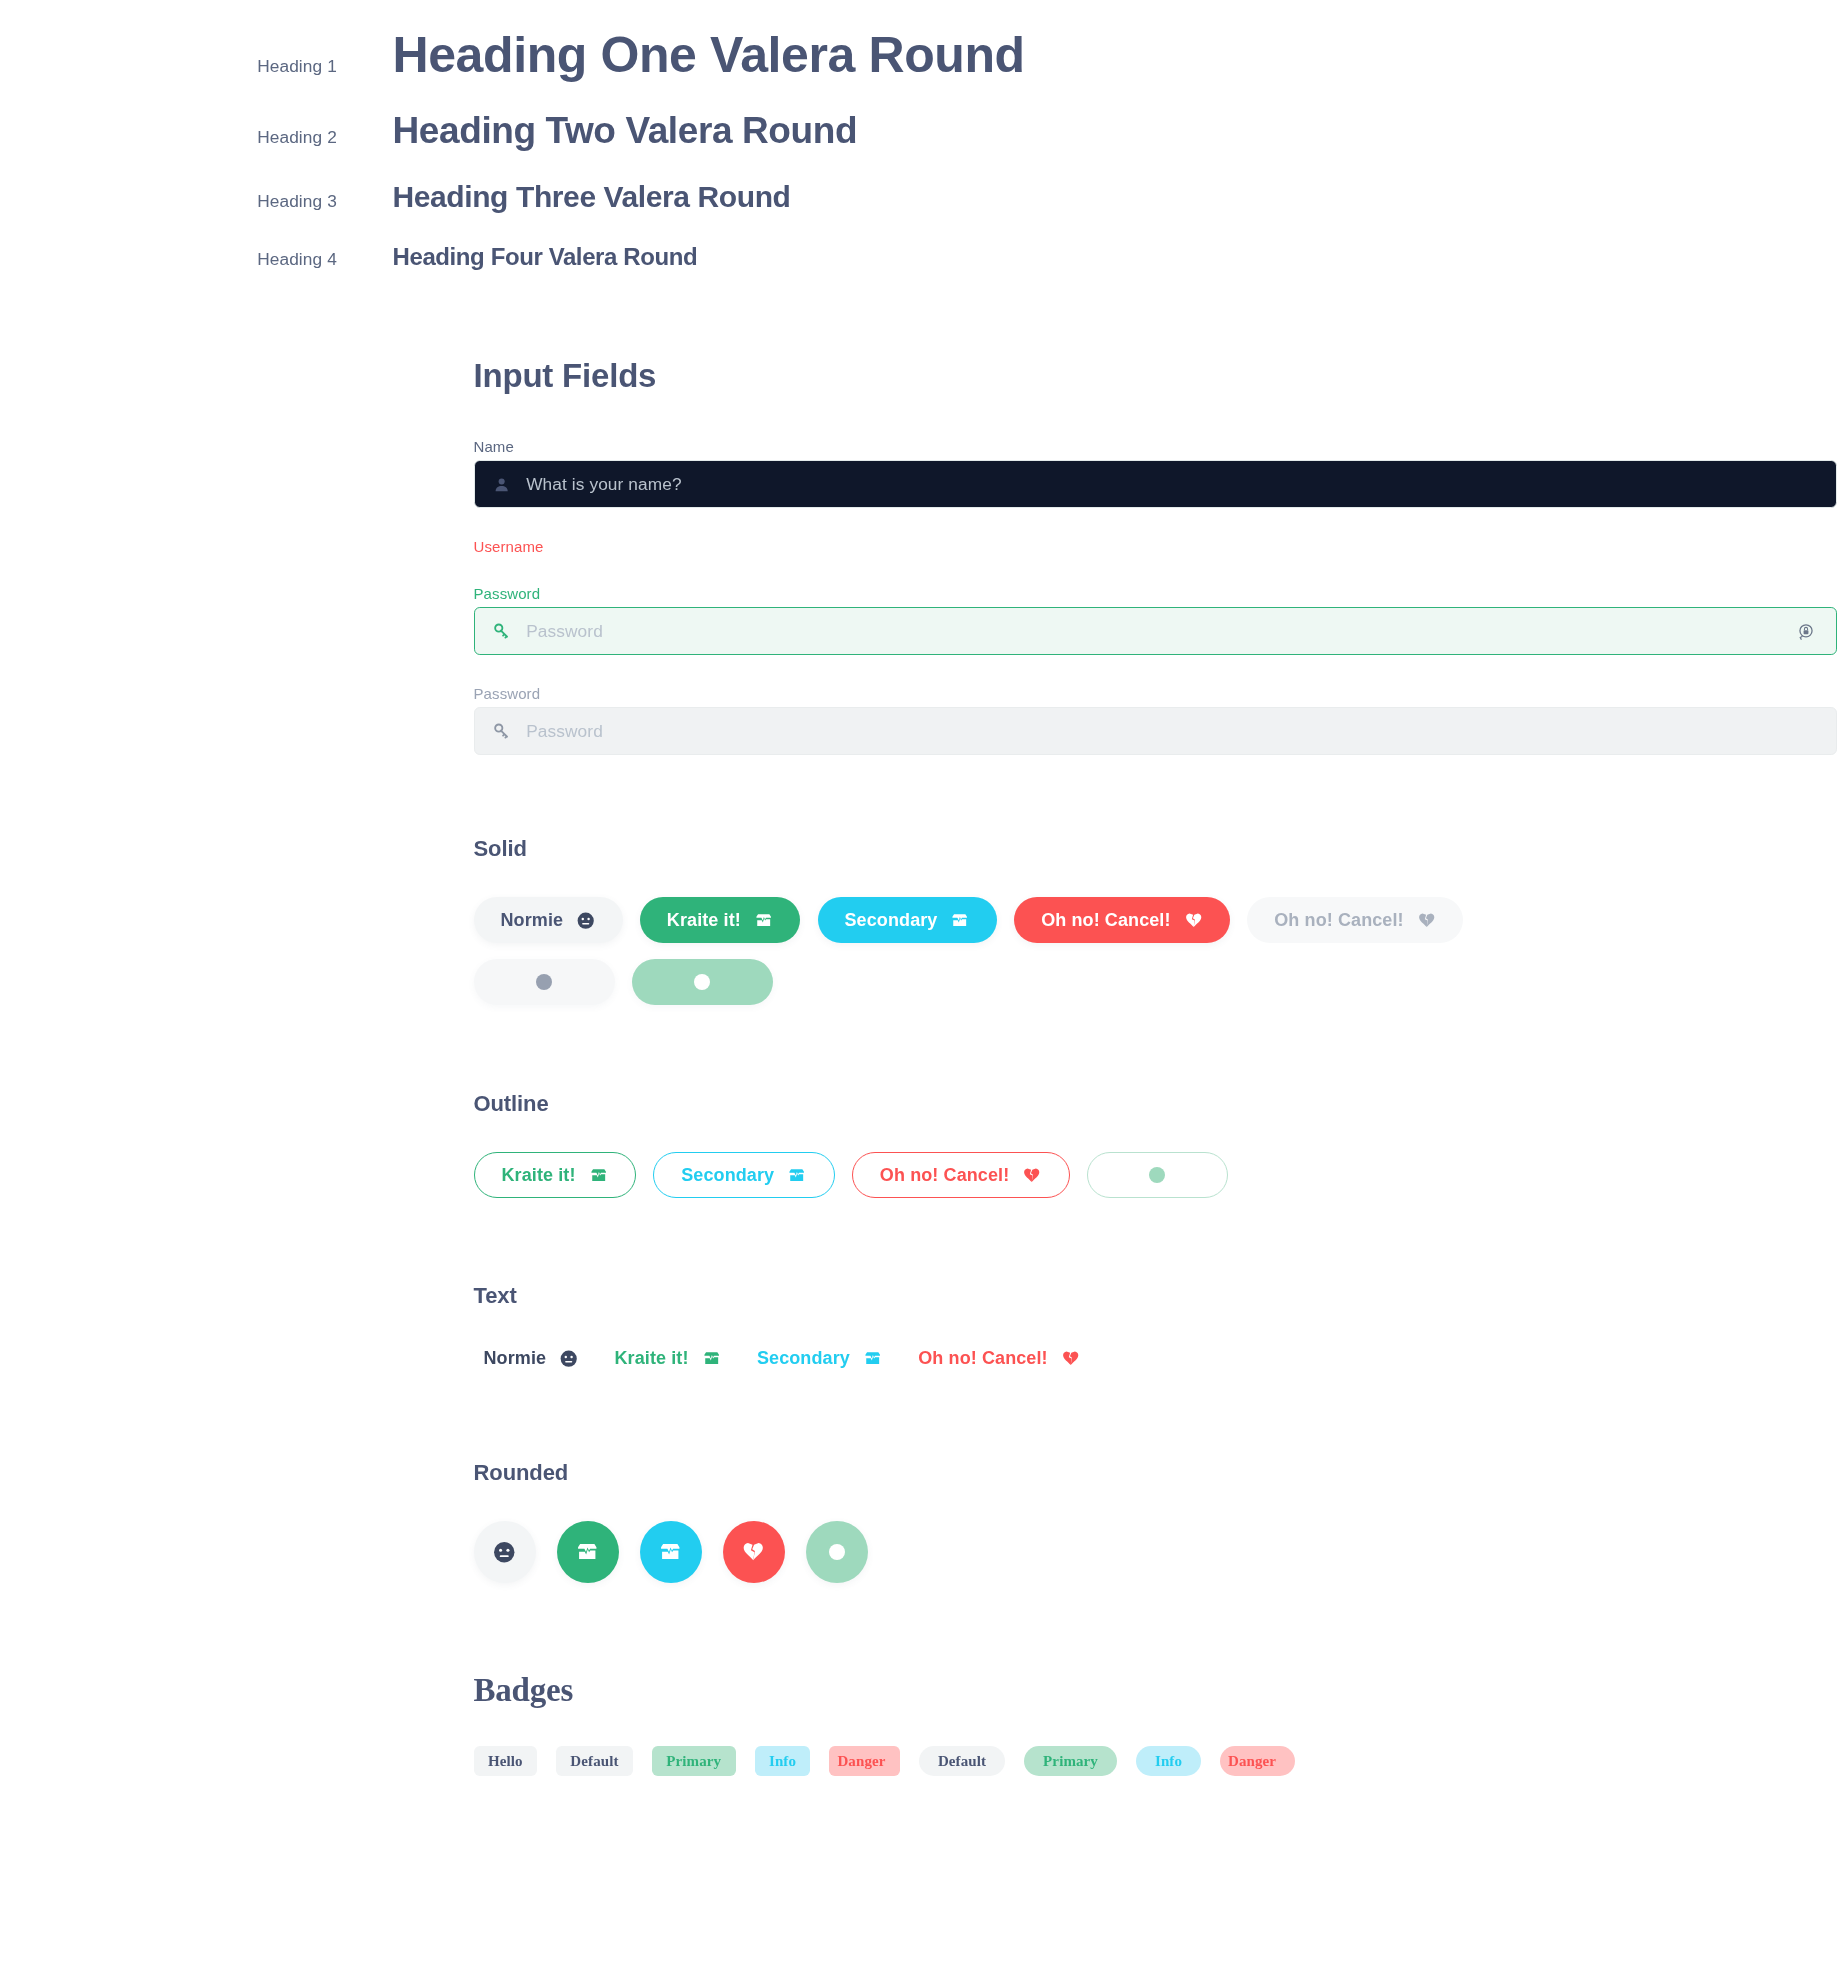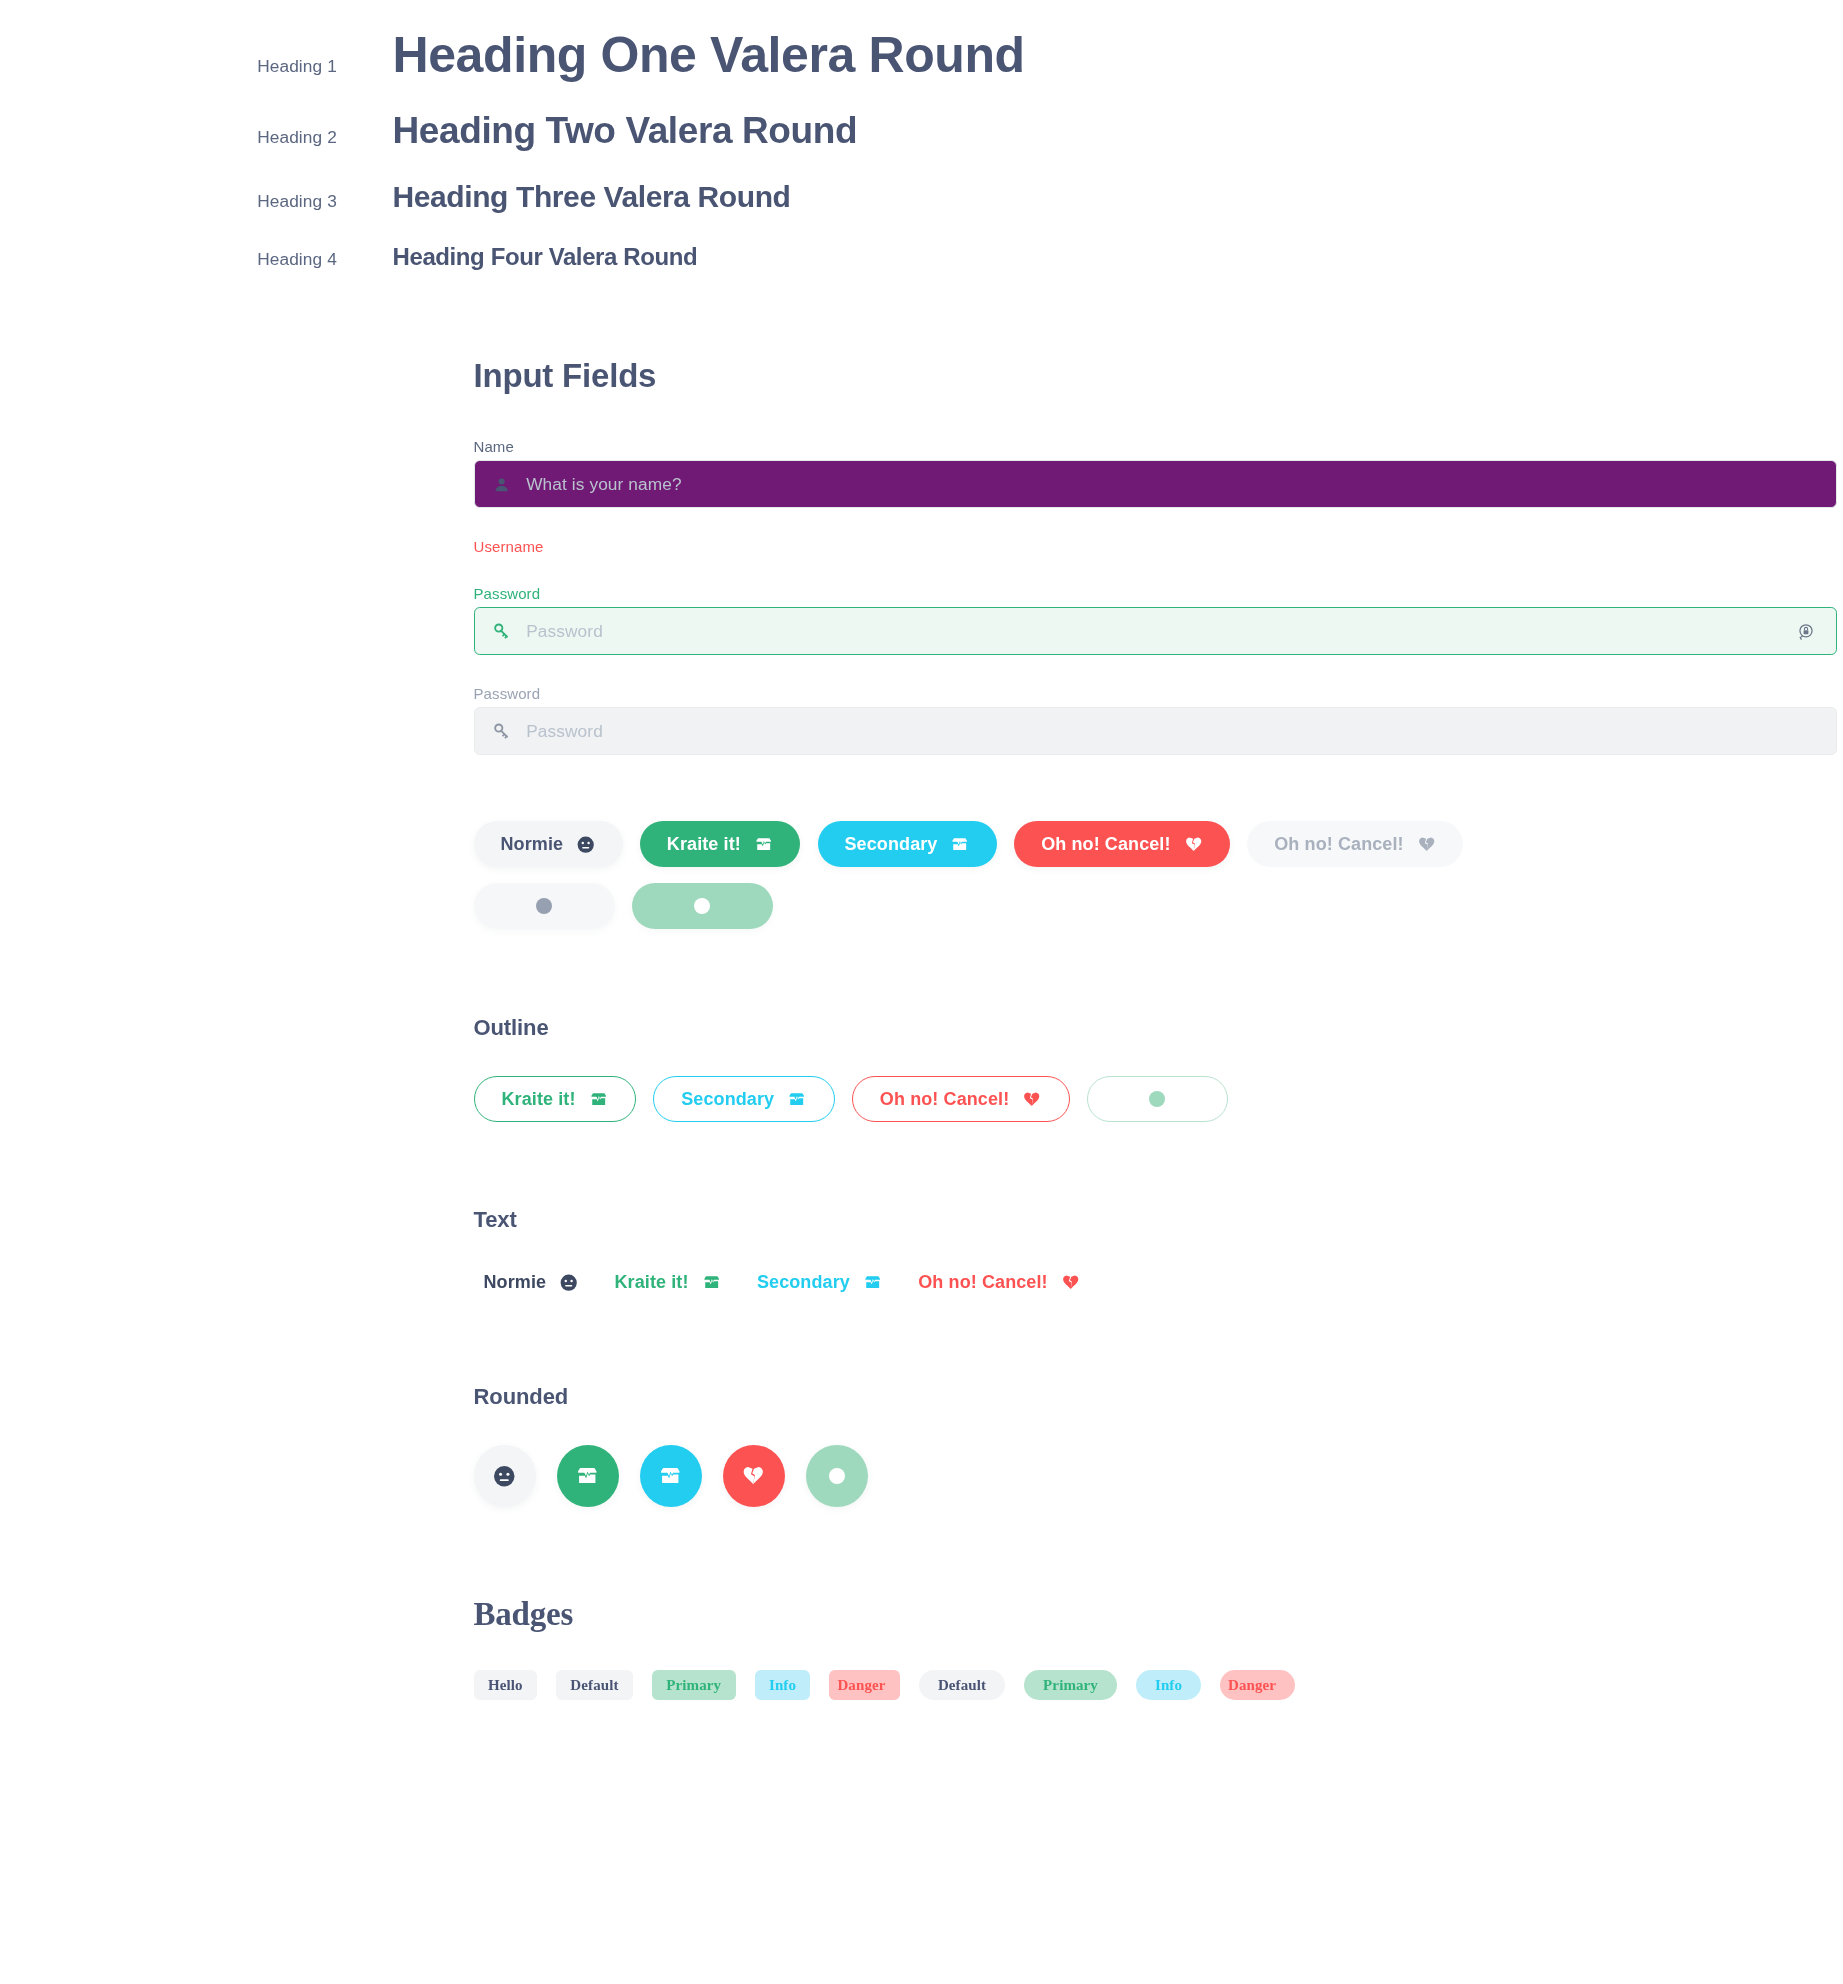--- a/index.html
+++ b/index.html
@@ -95,21 +95,21 @@
   .field-label.is-success { color: #2fb37a; }
   .field-label.is-disabled { color: #9aa3b4; }
 
   .field-box {
     position: relative;
     display: flex;
     align-items: center;
     height: 48px;
     border: 1.4px solid #e3eaea;
     border-radius: 5.8px;
-    background: #701a75;
+    background: #0f172a;
     padding: 0 17.3px;
   }
   .field-box.is-error { border-color: #fc5252; background: #fdeeee; }
   .field-box.is-success { border-color: #2fb37a; background: #eef8f3; }
   .field-box.is-disabled { border-color: #e9eced; background: #f0f2f3; }
 
   .field-icon {
     width: 20px; height: 20px;
     flex: 0 0 20px;
     display: flex; align-items: center; justify-content: center;
@@ -345,20 +345,21 @@
             </span>
             <span class="field-text">Password</span>
           </div>
         </div>
 
       </div>
     </section>
 
     <section class="section" id="buttons-section">
 
+      <h3 class="sub-title sub-solid">Solid</h3>
       <div class="btn-row">
         <button class="btn btn-default">
           <span>Normie</span>
           <span class="bicon">
             <svg viewBox="0 0 24 24">
                 <circle cx="12" cy="12" r="10" fill="#3d4861"></circle>
                 <circle cx="8.4" cy="10" r="1.5" fill="#fff"></circle>
                 <circle cx="15.6" cy="10" r="1.5" fill="#fff"></circle>
                 <rect x="7.6" y="15" width="8.8" height="1.7" rx=".85" fill="#fff"></rect>
               </svg>

